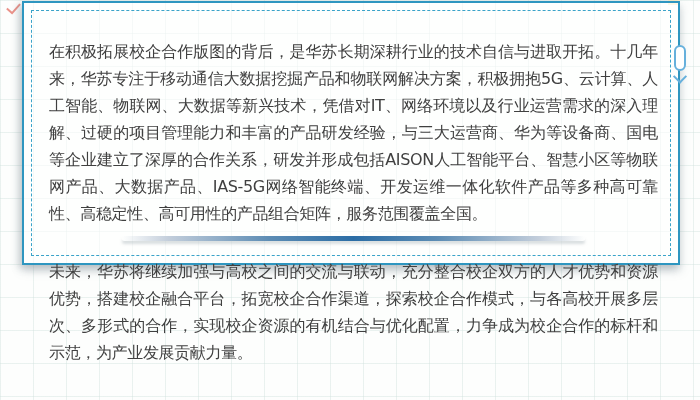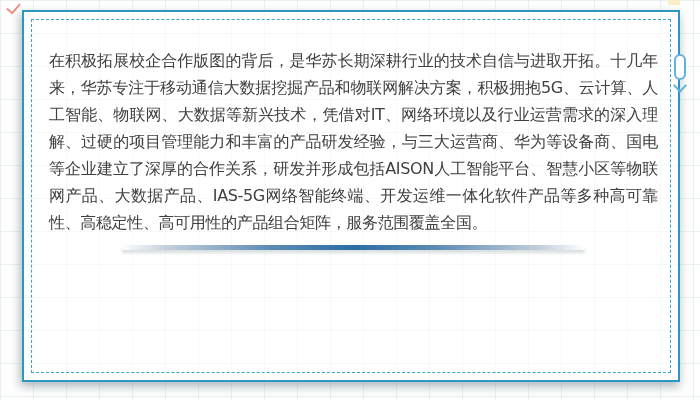--- a/index.html
+++ b/index.html
@@ -39,23 +39,23 @@
     top: 0px;
     width: 12px;
     height: 5px;
     background: #fbedc4;
     opacity: 0.9;
   }
 
   .card {
     position: absolute;
     left: 22px;
-    top: 10px;
+    top: 1px;
     width: 658px;
-    height: 372px;
+    height: 264px;
     border: 2px solid #2e96c0;
     box-sizing: border-box;
     box-shadow: 0 5px 9px rgba(125,138,148,0.42), -4px 3px 7px rgba(125,138,148,0.25);
     background: rgba(255,255,255,0.55);
   }
 
   .dashed-box {
     position: absolute;
     left: 7px;
     top: 7px;
@@ -125,19 +125,20 @@
 
 <span class="red-mark"></span>
 <span class="yellow-mark"></span>
 
 <div class="card">
   <div class="dashed-box">
     <p class="para">在积极拓展校企合作版图的背后，是华苏长期深耕行业的技术自信与进取开拓。十几年来，华苏专注于移动通信大数据挖掘产品和物联网解决方案，积极拥抱5G、云计算、人工智能、物联网、大数据等新兴技术，凭借对IT、网络环境以及行业运营需求的深入理解、过硬的项目管理能力和丰富的产品研发经验，与三大运营商、华为等设备商、国电等企业建立了深厚的合作关系，研发并形成包括AISON人工智能平台、智慧小区等物联网产品、大数据产品、IAS-5G网络智能终端、开发运维一体化软件产品等多种高可靠性、高稳定性、高可用性的产品组合矩阵，服务范围覆盖全国。</p>
 
     <div class="divider"></div>
 
+    <p class="para para2">未来，华苏将继续加强与高校之间的交流与联动，充分整合校企双方的人才优势和资源优势，搭建校企融合平台，拓宽校企合作渠道，探索校企合作模式，与各高校开展多层次、多形式的合作，实现校企资源的有机结合与优化配置，力争成为校企合作的标杆和示范，为产业发展贡献力量。</p>
   </div>
 
   <div class="scroll-indicator">
     <div class="scroll-capsule"></div>
     <div class="scroll-chevron"></div>
   </div>
 </div>
 
 </body></html>

